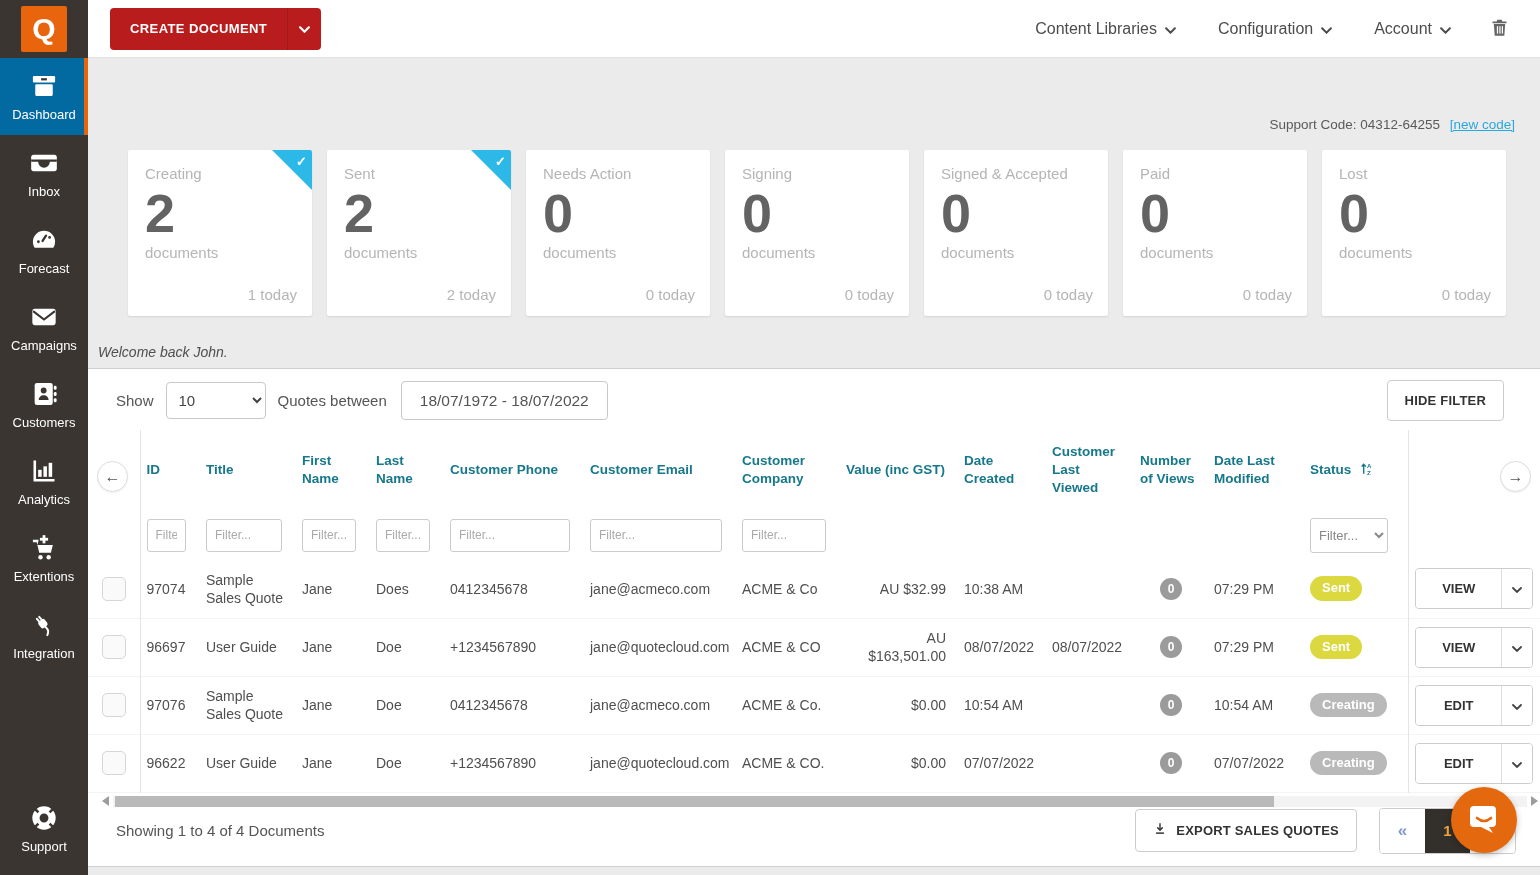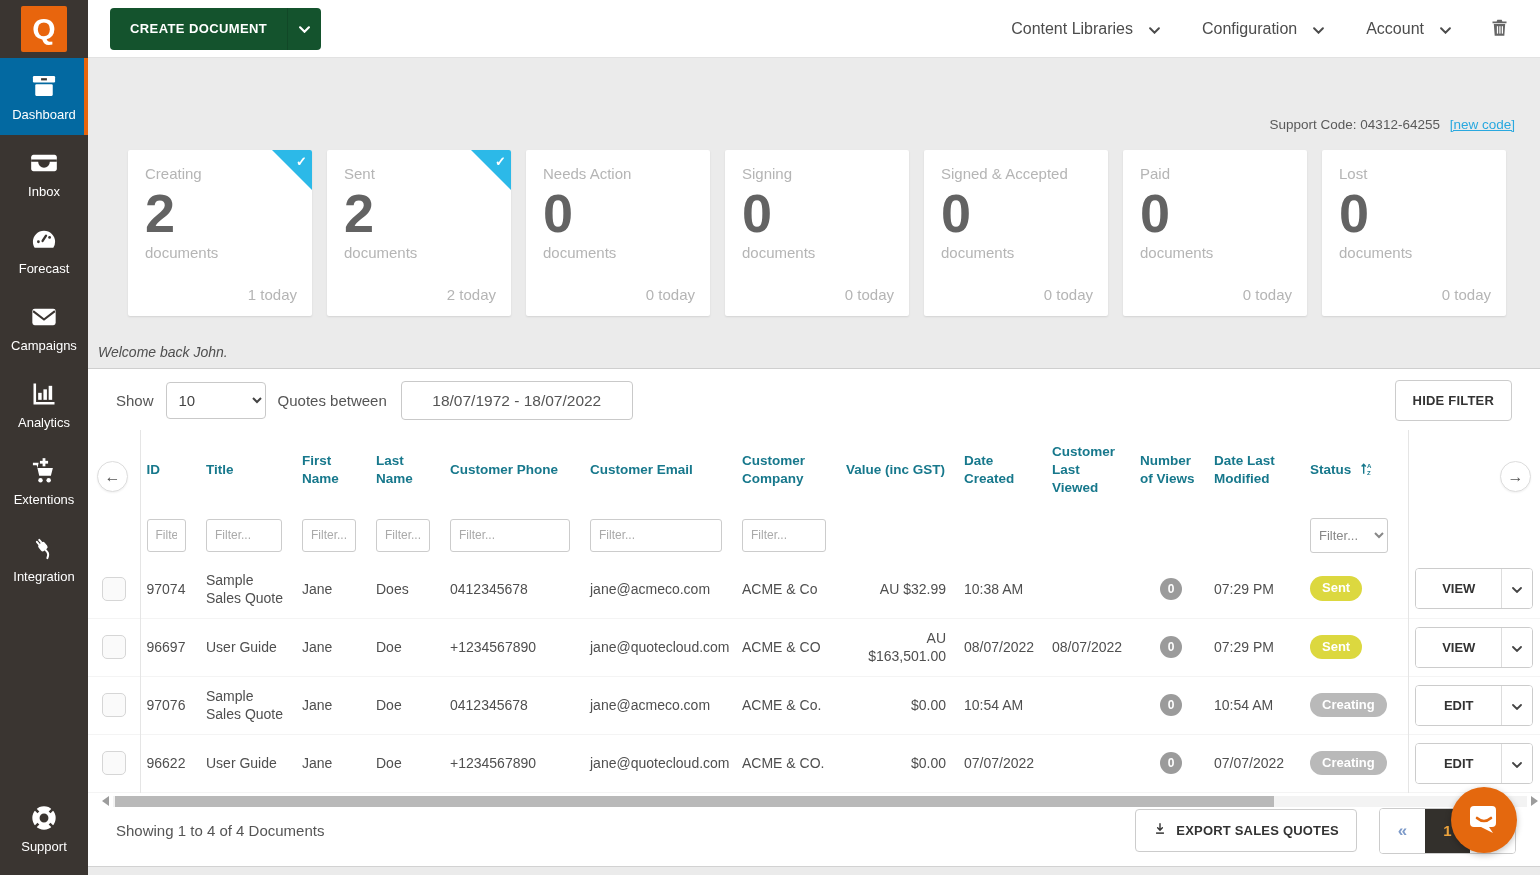--- a/index.html
+++ b/index.html
@@ -21,28 +21,28 @@
   .side-item.bottom { margin-top:auto; margin-bottom:8px; }
   .side-item .icn { width:28px; height:28px; }
   .side-item .icn svg { width:28px; height:28px; fill:#fff; }
   .side-item .icn svg .bg { fill:#3a3531; }
   .side-label { color:#fff; font-size:13px; }
 
   
   .main { flex:1; display:flex; flex-direction:column; min-width:0; }
   .topbar { height:58px; background:#fff; display:flex; align-items:center;
     padding-left:22px; border-bottom:1px solid #e2e2e2; flex-shrink:0; }
-  .create-btn { display:inline-flex; height:42px; background:#14532d; border-radius:4px;
+  .create-btn { display:inline-flex; height:42px; background:#b91c1c; border-radius:4px;
     overflow:hidden; cursor:pointer; }
   .create-main { color:#fff; font-weight:bold; font-size:13px; letter-spacing:.4px;
     display:flex; align-items:center; padding:0 20px; border:none; background:transparent; cursor:pointer; }
   .create-caret { width:34px; display:flex; align-items:center; justify-content:center;
     border:none; border-left:1px solid rgba(0,0,0,.12); background:transparent; cursor:pointer; }
   .top-menus { margin-left:auto; display:flex; align-items:center; gap:42px; }
-  .menu-item { display:flex; align-items:center; gap:16px; font-size:16px; color:#4c4c4c; cursor:pointer; }
+  .menu-item { display:flex; align-items:center; gap:8px; font-size:16px; color:#4c4c4c; cursor:pointer; }
   .trash-btn { margin:0 30px 0 38px; background:none; border:none; cursor:pointer; }
 
   .content { flex:1; display:flex; flex-direction:column; min-height:0; }
 
   .support-row { text-align:right; padding:11px 25px 5px; font-size:13.5px; color:#5a5a5a;margin-top:48px; }
   .support-row a { color:#29a8df; cursor:pointer; text-decoration:underline; margin-left:6px; }
 
   
   .cards { display:flex; gap:15px; padding:13px 25px 24px 40px; }
   .card { position:relative; width:184px; height:166px; background:#fff; border-radius:2px;
@@ -56,25 +56,25 @@
   .card.checked .card-check { display:block; }
   .card-check-mark { position:absolute; top:4px; right:5px; color:#fff; font-size:13px;
     font-weight:bold; z-index:2; display:none; }
   .card.checked .card-check-mark { display:block; }
 
   .welcome-row { padding:4px 4px 8px 10px; font-size:14px; font-style:italic; color:#4f4f4f;
     border-bottom:1px solid #cfcfcf; }
 
   
   .panel { background:#fff; position:relative; border-bottom:1px solid #d2d2d2; }
-  .controls { display:flex; align-items:center; padding:11px 24px 9px 28px; gap:12px; }
+  .controls { display:flex; align-items:center; padding:11px 32px 9px 28px; gap:12px; }
   .ctrl-label { font-size:15px; color:#555; }
   .show-select { width:100px; height:37px; border:1px solid #c9c9c9; border-radius:4px;
     font-size:15px; color:#444; padding:0 8px; background:#fff; }
-  .date-input { width:232px; height:39px; border:1px solid #c9c9c9; border-radius:4px;
+  .date-input { width:207px; height:39px; border:1px solid #c9c9c9; border-radius:4px;
     text-align:center; font-size:15.5px; color:#555; margin-left:2px;
     font-family:"Liberation Sans",sans-serif; }
   .btn-white { background:#fff; border:1px solid #ccc; border-radius:4px; font-weight:bold;
     font-size:13px; color:#333; padding:12px 17px; cursor:pointer; letter-spacing:.2px;
     font-family:"Liberation Sans",sans-serif; }
   .hide-filter { margin-left:auto; margin-right:4px; }
 
   
   table.qtable { border-collapse:collapse; table-layout:fixed; width:1452px; }
   .qtable th, .qtable td { padding:0 6px; text-align:left; vertical-align:middle;
@@ -171,20 +171,33 @@
               </g>
             </svg></span>
           <span class="side-label">Forecast</span>
         </div>
         <div class="side-item">
           <span class="icn"><svg viewBox="0 0 24 24">
               <rect x="2" y="5" width="20" height="14" rx="2"></rect>
               <path class="bg" d="M3.2 6.3 12 13l8.8-6.7 1.1 1.4L12 15.2 2.1 7.7z"></path>
             </svg></span>
           <span class="side-label">Campaigns</span>
+        </div>
+        <div class="side-item">
+          <span class="icn"><svg viewBox="0 0 24 24">
+              <rect x="4" y="2.5" width="15.5" height="19" rx="2"></rect>
+              <rect x="20.4" y="5" width="2.4" height="3.4" rx="1.1"></rect>
+              <rect x="20.4" y="10.3" width="2.4" height="3.4" rx="1.1"></rect>
+              <rect x="20.4" y="15.6" width="2.4" height="3.4" rx="1.1"></rect>
+              <g class="bg">
+                <circle cx="11.7" cy="9" r="2.5"></circle>
+                <path d="M7.5 17.2c0-2.6 1.9-4.1 4.2-4.1s4.2 1.5 4.2 4.1z"></path>
+              </g>
+            </svg></span>
+          <span class="side-label">Customers</span>
         </div>
         <div class="side-item">
           <span class="icn"><svg viewBox="0 0 24 24">
               <path d="M3 3h2.2v15.8H21V21H3z"></path>
               <rect x="7" y="11" width="3" height="6"></rect>
               <rect x="11.5" y="8" width="3" height="9"></rect>
               <rect x="16" y="5" width="3" height="12"></rect>
             </svg></span>
           <span class="side-label">Analytics</span>
         </div>

